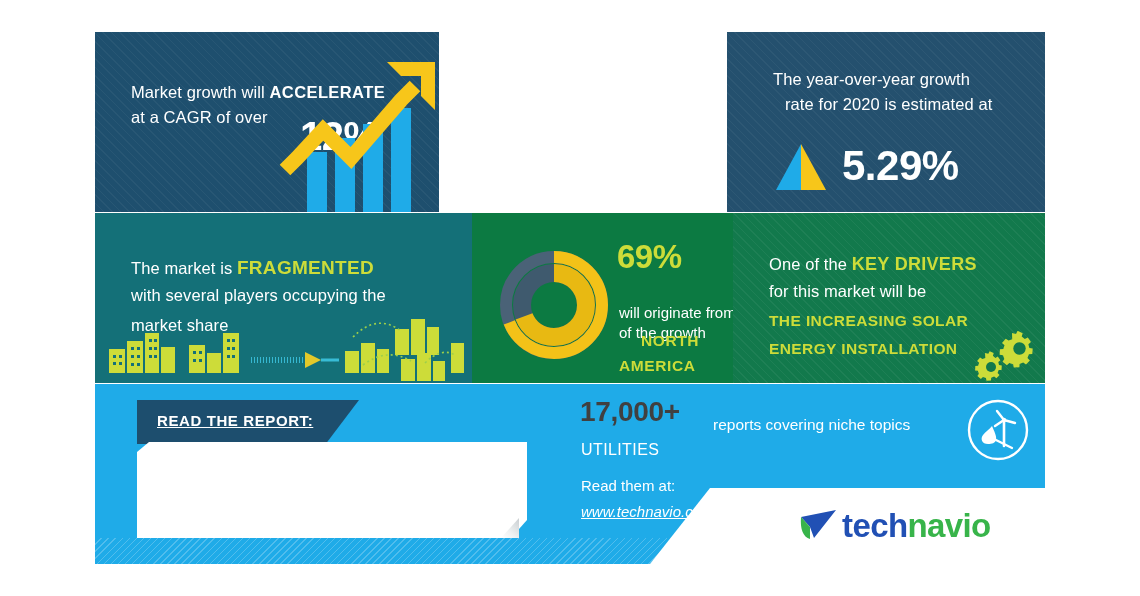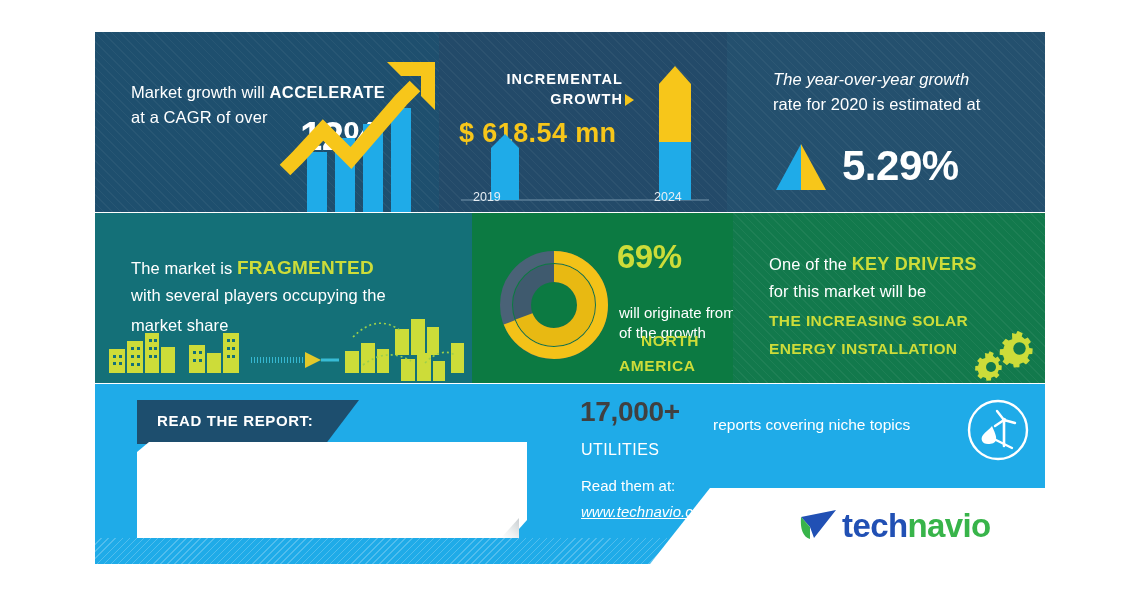--- a/index.html
+++ b/index.html
@@ -34,22 +34,22 @@
   
   #incr-title{left:24px;top:38px;width:160px;font-size:14.5px;font-weight:700;letter-spacing:1.1px;color:#fff;text-align:right;line-height:1.35;}
   #incr-caret{position:absolute;left:186px;top:62px;width:0;height:0;border-left:9px solid #f7c61a;border-top:6px solid transparent;border-bottom:6px solid transparent;}
   #incr-value{left:20px;top:84px;font-size:27px;font-weight:700;color:#f7c61a;letter-spacing:.4px;}
   #incr-chart{position:absolute;left:14px;top:20px;width:264px;height:160px;}
   .yr{position:absolute;font-size:12.5px;color:#e7eef4;}
   #yr2019{left:34px;top:158px;}
   #yr2024{left:215px;top:158px;}
 
   
-  #yoy-line1{left:46px;top:37px;width:250px;font-style:italic;}
-  #yoy-line2{left:46px;top:62px;width:250px;}
+  #yoy-line1{left:46px;top:37px;width:250px;}
+  #yoy-line2{left:58px;top:62px;width:250px;}
   #yoy-value{left:115px;top:106px;font-size:42px;font-weight:700;color:#fff;letter-spacing:-.5px;}
   #yoy-tri{position:absolute;left:46px;top:110px;width:56px;height:50px;}
 
   
   #p-frag{left:0;top:181px;width:377px;height:170px;background:#147078;}
   #p-donut{left:377px;top:181px;width:261px;height:170px;background:#0c7a42;}
   #p-drivers{left:638px;top:181px;width:312px;height:170px;background:#12794c;}
 
   #frag-l1{left:36px;top:42px;width:330px;}
   #frag-l2{left:36px;top:72px;width:330px;}
@@ -70,21 +70,21 @@
   #dr-l4{left:36px;top:126px;width:260px;font-size:15.5px;font-weight:700;color:#cddc39;letter-spacing:.4px;}
   #dr-gears{position:absolute;left:232px;top:118px;width:74px;height:52px;}
 
   
   #p-bottom{left:0;top:352px;width:950px;height:180px;background:#1fabe8;}
   #bottom-stripes{position:absolute;left:0;bottom:0;width:100%;height:26px;
     background-image:repeating-linear-gradient(-45deg,rgba(255,255,255,.22) 0 1px,rgba(255,255,255,0) 1px 5px);}
 
   #read-tab{position:absolute;left:42px;top:16px;width:222px;height:44px;background:#1d4e6e;
     clip-path:polygon(0 0,100% 0,85% 100%,0 100%);}
-  #read-tab-label{position:absolute;left:62px;top:28px;font-size:15px;font-weight:700;color:#fff;letter-spacing:.6px;}
+  #read-tab-label{position:absolute;left:62px;top:28px;font-size:15px;font-weight:700;color:#fff;letter-spacing:.6px;text-decoration:underline;}
   #report-card{position:absolute;left:42px;top:58px;width:390px;height:96px;background:#ffffff;
     clip-path:polygon(0 10px,12px 0,100% 0,100% 78px,374px 100%,0 100%);}
   #report-title{position:absolute;left:60px;top:78px;width:320px;font-size:14.5px;color:#55626b;
     letter-spacing:.8px;line-height:1.45;}
   #card-fold{position:absolute;left:406px;top:134px;width:18px;height:20px;
     background:linear-gradient(225deg,#c9ced1 0%,#eef1f2 60%,#ffffff 100%);
     clip-path:polygon(100% 0,100% 100%,0 100%);}
 
   #stat-count{position:absolute;left:485px;top:12px;font-size:28px;font-weight:700;color:#404040;letter-spacing:-.3px;}
   #stat-desc{position:absolute;left:618px;top:32px;font-size:15.5px;color:#fff;}
@@ -117,36 +117,20 @@
     <svg id="cagr-art" viewBox="0 0 170 160">
       <rect x="32" y="100" width="20" height="60" fill="#1fabe8"></rect>
       <rect x="60" y="86" width="20" height="74" fill="#1fabe8"></rect>
       <rect x="88" y="72" width="20" height="88" fill="#1fabe8"></rect>
       <rect x="116" y="56" width="20" height="104" fill="#1fabe8"></rect>
       <path d="M10 118 L22 106 L48 78 L62 92 L76 106 L126 48 L140 34" stroke="#f7c61a" stroke-width="15" fill="none" stroke-linejoin="miter" stroke-linecap="butt"></path>
       <path d="M112 10 L160 10 L160 58 L146 44 L146 24 L126 24 Z" fill="#f7c61a"></path>
     </svg>
   </div>
 
-  <div class="panel" id="p-incr">
-    <div class="diag-stripes"></div>
-
-    <div class="txt" id="incr-title">INCREMENTAL GROWTH</div>
-    <div id="incr-caret"></div>
-    <div class="txt" id="incr-value">$ 618.54 mn</div>
-
-    <svg id="incr-chart" viewBox="0 0 264 160">
-      <line x1="8" y1="148" x2="256" y2="148" stroke="#5b7e97" stroke-width="1.4"></line>
-      <path d="M38 96 L52 82 L66 96 L66 148 L38 148 Z" fill="#1fabe8"></path>
-      <path d="M206 32 L222 14 L238 32 L238 148 L206 148 Z" fill="#f7c61a"></path>
-      <rect x="206" y="90" width="32" height="58" fill="#1fabe8"></rect>
-    </svg>
-    <div class="yr" id="yr2019">2019</div>
-    <div class="yr" id="yr2024">2024</div>
-  </div>
 
   <div class="panel" id="p-yoy">
     <div class="diag-stripes"></div>
 
     <div class="txt t-lead" id="yoy-line1">The year-over-year growth</div>
     <div class="txt t-lead" id="yoy-line2">rate for 2020 is estimated at</div>
     <svg id="yoy-tri" viewBox="0 0 56 50">
       <path d="M28 2 L3 48 L28 48 Z" fill="#1fabe8"></path>
       <path d="M28 2 L53 48 L28 48 Z" fill="#f7c61a"></path>
     </svg>

